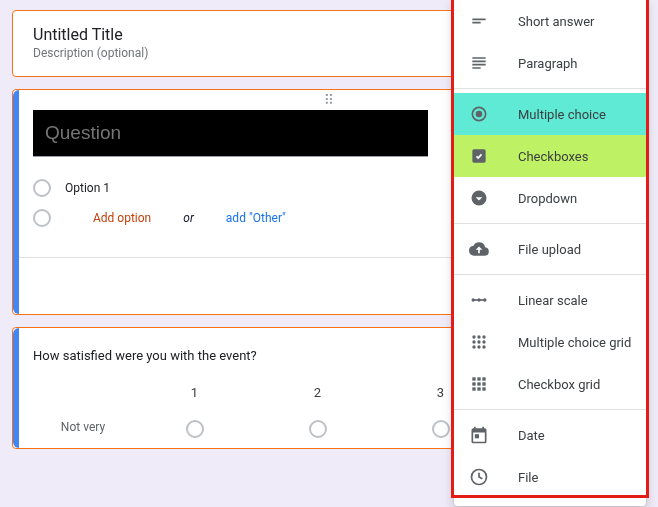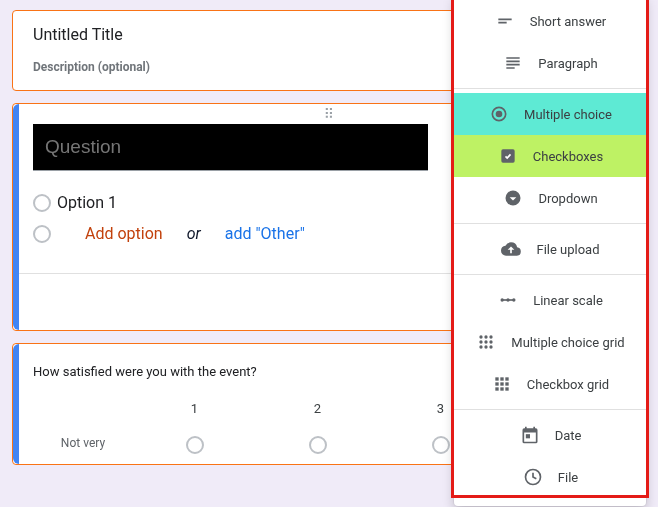--- a/index.html
+++ b/index.html
@@ -16,36 +16,36 @@
   .page { padding: 10px 12px; }
   .card {
     background: #fff;
     border-radius: 4px;
     border: 1px solid #f97316;
     margin-bottom: 12px;
     position: relative;
   }
   .title-card { padding: 14px 20px 16px; }
   .title-text { font-size: 16px; font-weight: 400; }
-  .desc { color: #70757a; font-size: 12px; margin-top: 16px; font-weight: bold; }
+  .desc { color: #70757a; font-size: 12px; margin-top: 2px; }
 
   .selected-bar {
     position: absolute; left: 0; top: 0; bottom: 0;
     width: 6px; background: #4285f4;
     border-radius: 8px 0 0 8px;
   }
   .q-card { padding: 0; }
   .drag-row { height: 20px; display:flex; align-items:center; justify-content:center; color:#9aa0a6; font-size:14px; }
   .q-body { padding: 0 20px 8px; }
   .q-input {
     background: #000000; border: none; border-bottom: 1px solid #9aa0a6;
     width: 100%; max-width: 395px; padding: 12px 12px; font-size: 19px; color:#70757a;
   }
   .options { margin-top: 16px; }
-  .opt-row { display:flex; align-items:center; gap:6px; padding: 6px 0; font-size:16px; }
+  .opt-row { display:flex; align-items:center; gap:14px; padding: 6px 0; font-size:12px; }
   .radio-empty {
     width: 18px; height: 18px; border: 2px solid #bdc1c6; border-radius: 50%; flex:0 0 auto;
   }
   .add-opt-text { color:#c2410c;margin-left:28px; }
   .or-text { color:#0f172a; margin: 0 18px; font-style: italic; }
   .add-other { color:#1a73e8; cursor:pointer; }
   .q-footer {
     border-top: 1px solid #e0e0e0; margin-top: 16px;
     display:flex; justify-content:flex-end; align-items:center;
     padding: 10px 14px;
@@ -65,24 +65,23 @@
   
   .menu {
     position:absolute; top:-4px; right:12px;
     width: 192px; background:#fff;
     box-shadow: 0 4px 12px rgba(0,0,0,.22), 0 0 0 1px rgba(0,0,0,.04);
     border-radius: 4px;
     padding: 4px 0 8px;
   }
   .menu-highlight { position:absolute; top:-4px; right:9px; width:198px; height: 502px; border: 3px solid #e41b17; pointer-events:none; }
   .menu-item {
-    display:flex; align-items:center; gap:14px;
+    display:flex; align-items:center; gap:28px;
     padding: 10px 14px; font-size:13px; color:#3c4043; cursor:pointer;
     min-height:40px;
-    justify-content:center;
   }
   .menu-item.hl { background:#5eead4; }
   .menu-item.sel { background:#bef264; }
   .menu-sep { height:1px; background:#e0e0e0; margin: 4px 0; }
   .m-icon { width:22px; height:22px; display:flex;align-items:center;justify-content:center; color:#5f6368; flex:0 0 22px;}
   .m-icon svg { width:20px; height:20px; fill:#5f6368; }
 </style>
 </head>
 <body>
 

